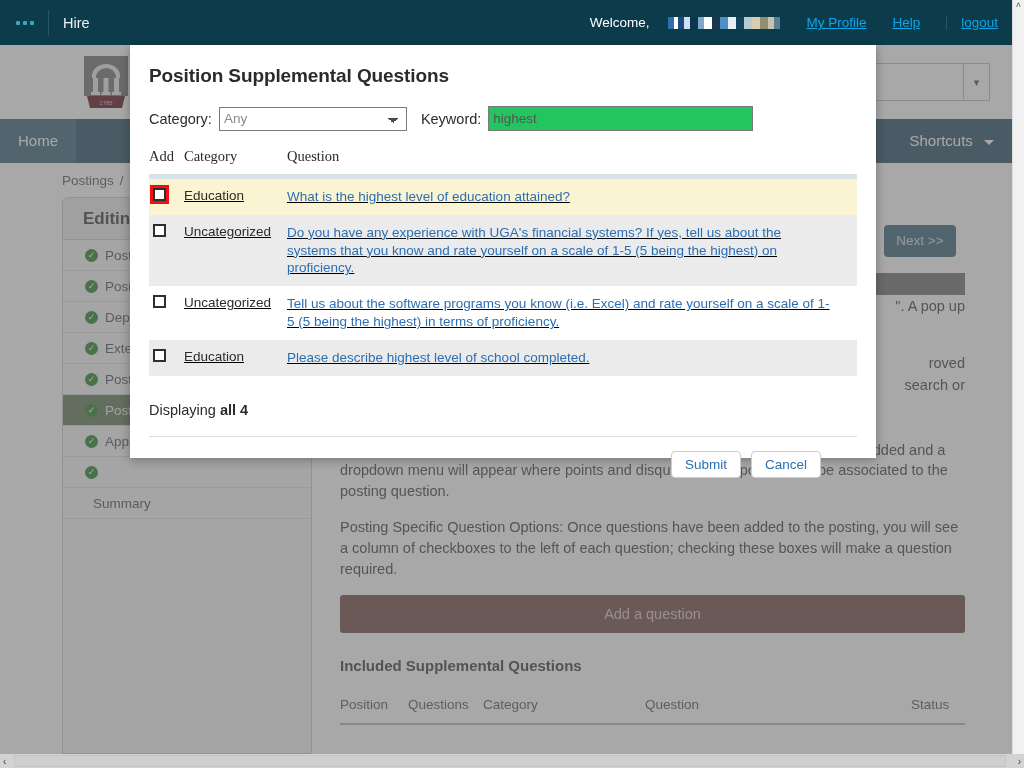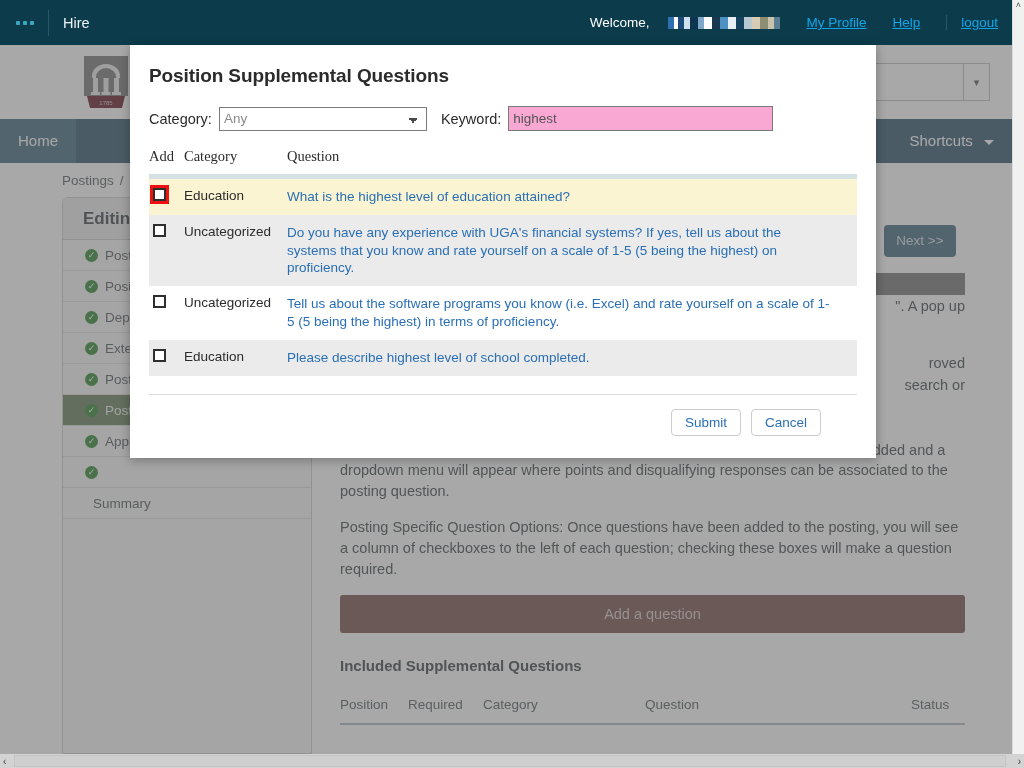--- a/index.html
+++ b/index.html
@@ -166,54 +166,54 @@
     box-shadow: 0 2px 10px rgba(0,0,0,0.30);
     padding: 0 19px;
   }
   .modal-title {
     font-size: 19px; font-weight: bold; color: #2b2b2b;
     margin: 20px 0 0 0; letter-spacing: -0.1px;
   }
   .filters { display: flex; align-items: center; margin-top: 19px; }
   .filters label { font-size: 14.5px; color: #2b2b2b; }
   .select-cat {
-    width: 208px; height: 24px; margin-left: 7px;
+    width: 188px; height: 24px; margin-left: 7px;
     border: 1px solid #7a7a7a; background: #ffffff;
     font-size: 13.5px; color: #8a8a8a;
     font-family: "Liberation Sans", sans-serif;
     padding-left: 4px;
     -webkit-appearance: none; appearance: none;
     background-image:
       linear-gradient(45deg, transparent 50%, #4a4a4a 50%),
       linear-gradient(135deg, #4a4a4a 50%, transparent 50%);
     background-position: calc(100% - 13px) 10px, calc(100% - 8px) 10px;
     background-size: 5px 5px, 5px 5px;
     background-repeat: no-repeat;
   }
   .kw-label { margin-left: 14px; }
   .kw-input {
     width: 265px; height: 25px; margin-left: 7px;
-    border: 1px solid #7a7a7a; background: #f9a8d4;
+    border: 1px solid #7a7a7a; background: #22c55e;
     font-size: 13.5px; color: #555555; padding-left: 4px;
     font-family: "Liberation Sans", sans-serif;
   }
 
   .qtable { width: 708px; margin-top: 17px; }
   .qhead {
     display: flex; font-size: 14.5px; color: #2b2b2b;
     padding-bottom: 9px;
     font-family: Liberation Serif, serif;
   }
   .qhead .h-add { width: 35px; }
   .qhead .h-cat { width: 103px; }
   .qhead .h-q   { flex: 1; }
   .qtable-top { height: 5px; background: #d6e2e6; }
   .qrow {
     display: flex; align-items: flex-start;
-    font-size: 13.5px; padding: 9px 16px 9px 0; min-height: 32px;
+    font-size: 13.5px; padding: 9px 16px 9px 0; min-height: 32px; text-decoration: underline;
   }
   .qrow.sel   { background: #fbf4d2; }
   .qrow.alt   { background: #ebebeb; }
   .qrow.white { background: #ffffff; }
   .qrow .c-add { width: 35px; display: flex; justify-content: flex-start; padding-left: 4px; }
   .qrow .c-cat { width: 103px; color: #2b2b2b; }
   .qrow .c-q   { flex: 1; color: #2a6fb5; padding-right: 10px; line-height: 1.32; cursor: pointer; }
   .cbx {
     width: 13px; height: 13px; border: 2px solid #2e2e2e;
     background: #ffffff; display: block; cursor: pointer;
@@ -359,21 +359,21 @@
     <p style="text-align:right;margin-bottom:36px">". A pop up</p>
     <p style="text-align:right;margin-bottom:2px">roved</p>
     <p style="text-align:right;margin-bottom:44px">search or</p>
     <p>To Assign Points or Disqualifying Responses: Click on the question that has been added and a dropdown menu will appear where points and disqualifying responses can be associated to the posting question.</p>
     <p>Posting Specific Question Options: Once questions have been added to the posting, you will see a column of checkboxes to the left of each question; checking these boxes will make a question required.</p>
     <button class="addq-btn">Add a question</button>
     <div class="sec-title">Included Supplemental Questions</div>
     <div class="inc-table">
       <div class="inc-head">
         <div class="c1">Position</div>
-        <div class="c2">Required</div>
+        <div class="c2">Questions</div>
         <div class="c3">Category</div>
         <div class="c4">Question</div>
         <div class="c5">Status</div>
       </div>
       <div class="btn-row">
         <div class="bbtn"></div>
         <div class="bbtn"></div>
         <div class="bbtn"></div>
       </div>
     </div>
@@ -447,20 +447,23 @@
 
     <div class="qrow alt">
       <div class="c-add">
         <span class="cbx"></span>
       </div>
       <div class="c-cat">Education</div>
       <div class="c-q">Please describe highest level of school completed.</div>
     </div>
   </div>
 
+  <div class="displaying">
+    <span>Displaying </span><b>all 4</b>
+  </div>
 
 
   <hr class="modal-hr">
 
   <div class="modal-actions">
     <button class="mbtn">Submit</button>
     <button class="mbtn">Cancel</button>
   </div>
 </div>
 

